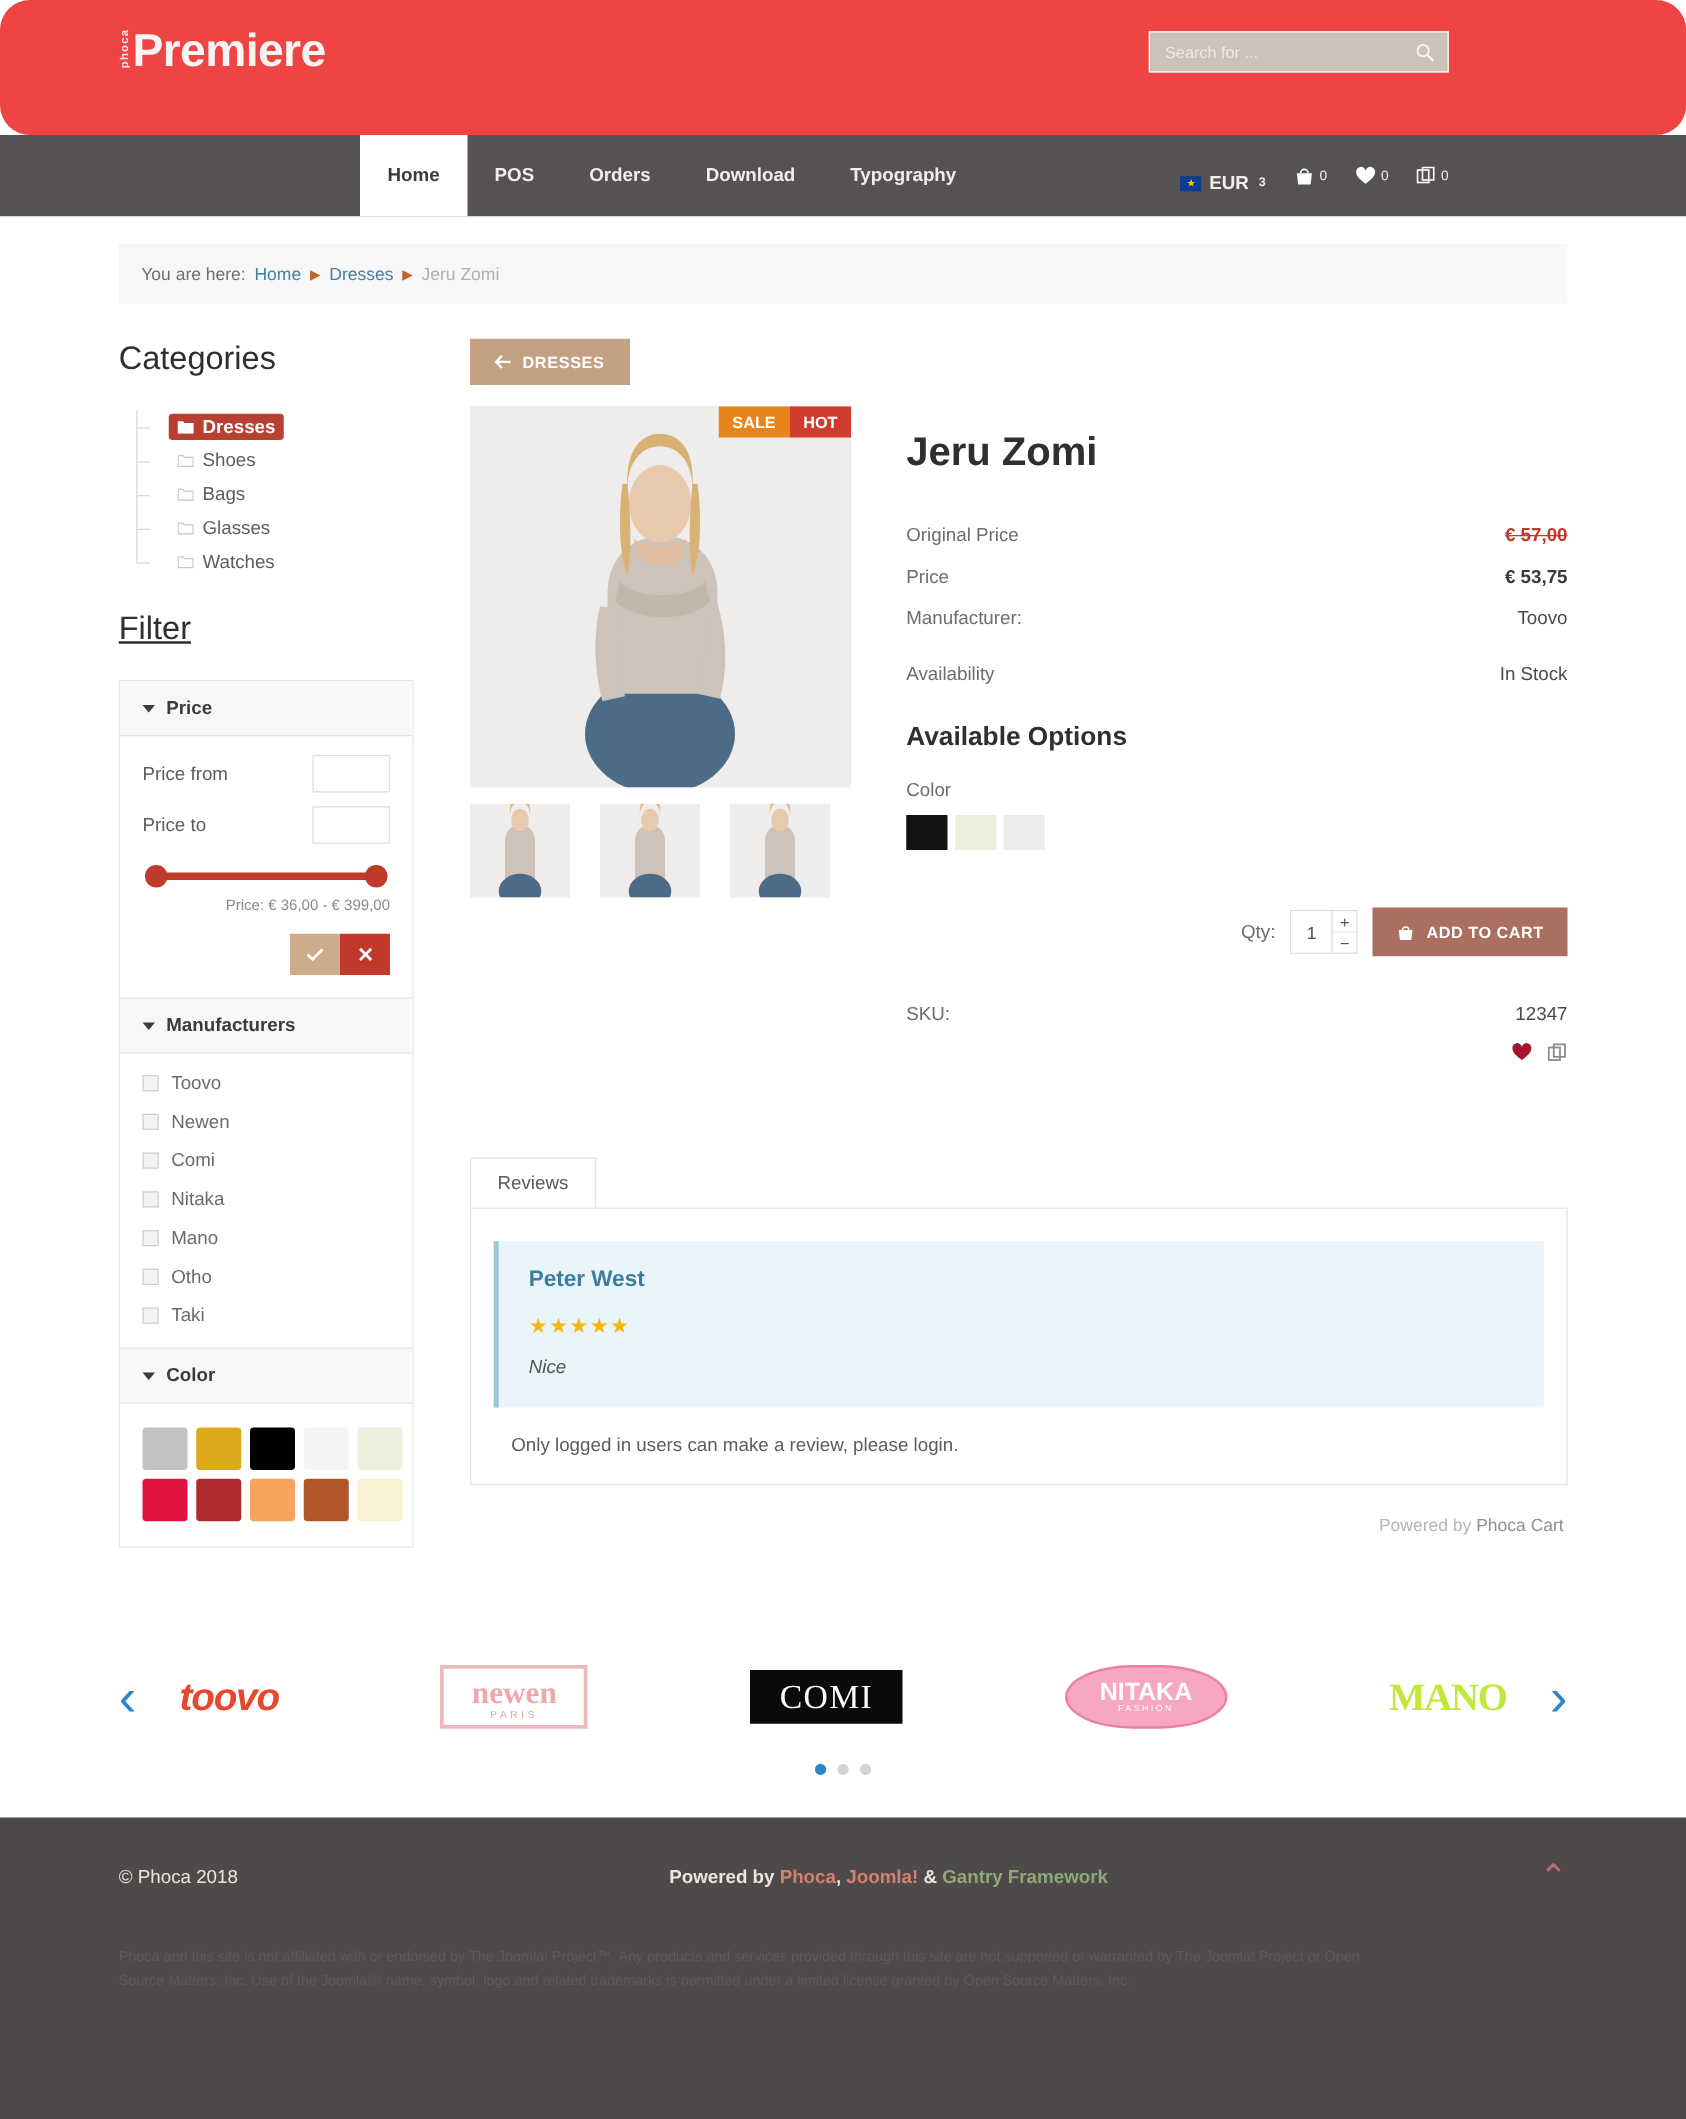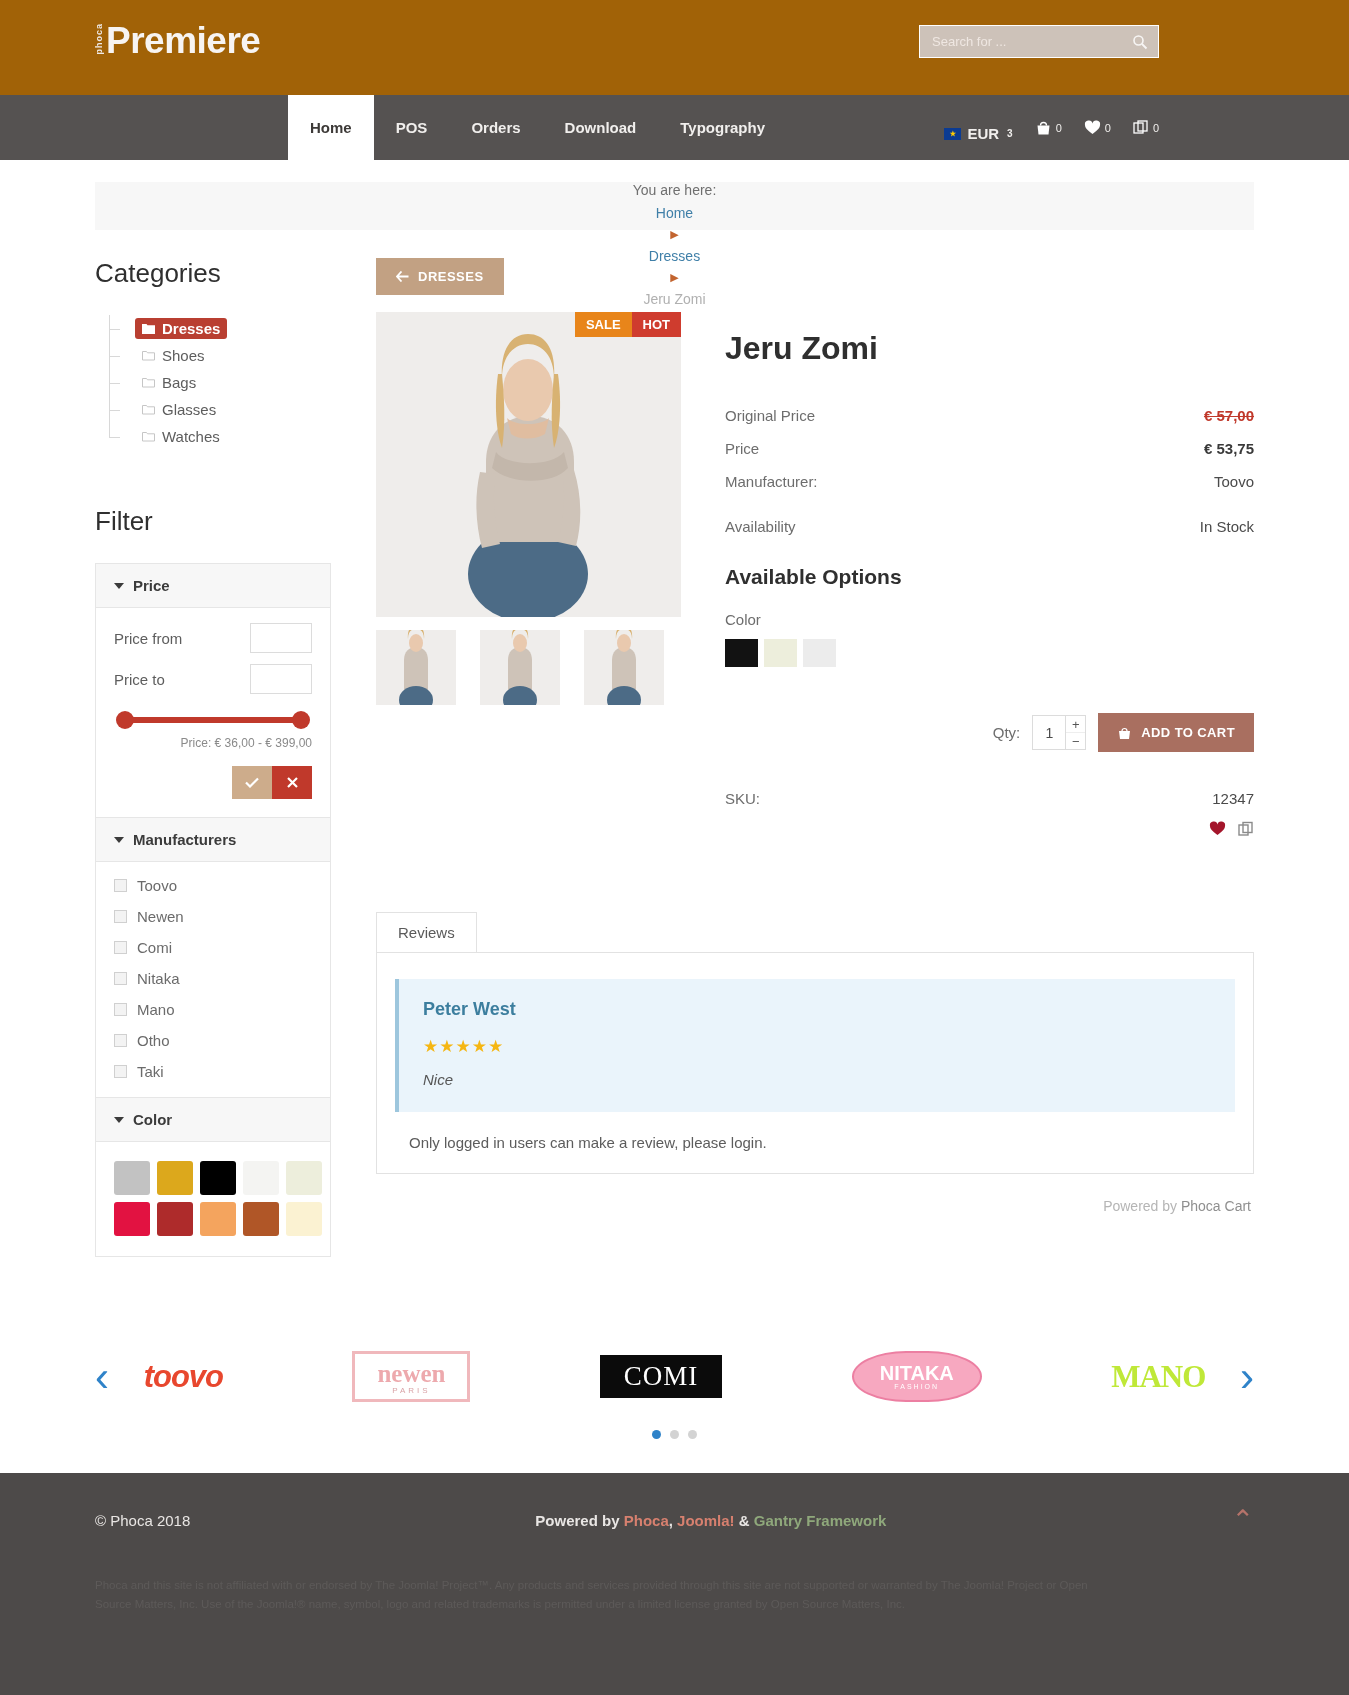--- a/index.html
+++ b/index.html
@@ -6,21 +6,21 @@
   html, body { margin:0; padding:0; }
   body {
     width:1349px; height:1695px;
     font-family:"Liberation Sans", sans-serif;
     background:#ffffff; color:#444; font-size:15px;
     overflow:hidden;
   }
   .page { width:1349px; position:relative; }
 
   
-  .header { height:95px; background:#a16207; position:relative; }
+  .header { height:108px; background:#ef4444; position:relative;border-radius:24px; }
   .logo { position:absolute; left:95px; top:22px; display:flex; align-items:flex-end; }
   .logo-mini {
     writing-mode:vertical-rl; transform:rotate(180deg);
     font-size:9px; letter-spacing:1px; color:#efe9e5; font-weight:bold;
     line-height:1; margin-right:2px; margin-bottom:4px;
   }
   .logo-main { font-size:37px; font-weight:bold; color:#f7f4f2; letter-spacing:-0.5px; line-height:1; }
   .search-wrap { position:absolute; right:190px; top:25px; width:240px; }
   .search-box {
     width:240px; height:33px; background:#cdc2b9; border:1px solid #ffffff;
@@ -49,34 +49,34 @@
     color:#ffcc00; font-size:7px;
   }
   .sup { font-size:10px; vertical-align:super; color:#f1efed; margin-left:2px; }
   .nav-ico { display:flex; align-items:center; gap:4px; color:#f1efed; cursor:pointer; }
   .nav-ico .cnt { font-size:11px; vertical-align:super; }
 
   
   .bc-wrap { padding:22px 95px 0; }
   .bc {
     background:#f7f7f7; height:48px; display:flex; align-items:center;
-    padding:0 18px; font-size:14px; color:#8d8d8d; gap:7px;flex-direction:column;
+    padding:0 18px; font-size:14px; color:#8d8d8d; gap:7px;
   }
   .bc b { color:#6f6f6f; font-weight:normal; }
   .bc a { color:#3f7fa8; text-decoration:none; cursor:pointer; }
   .bc .sep { color:#c2642f; font-size:11px; }
   .bc .cur-crumb { color:#b0b0b0; }
 
   
   .main { display:flex; padding:28px 95px 0; gap:45px; align-items:flex-start; }
   .sidebar { width:236px; flex:0 0 236px; }
   .content { flex:1; }
 
   h2.side-title { font-size:26px; color:#2f2f2f; font-weight:normal; margin:0 0 26px; }
-  h2.side-title.filter-t { margin-top:56px; }
+  h2.side-title.filter-t { margin-top:24px;text-decoration:underline; }
 
   
   .tree { margin:0; padding:0; list-style:none; position:relative; margin-left:14px; }
   .tree li { position:relative; padding:3px 0 3px 26px; font-size:15px; color:#5d5d5d; cursor:pointer; }
   .tree li::before {
     content:""; position:absolute; left:0; top:0; bottom:0; width:1px; background:#d8d8d8;
   }
   .tree li:last-child::before { bottom:50%; }
   .tree li::after {
     content:""; position:absolute; left:0; top:50%; width:11px; height:1px; background:#d8d8d8;

